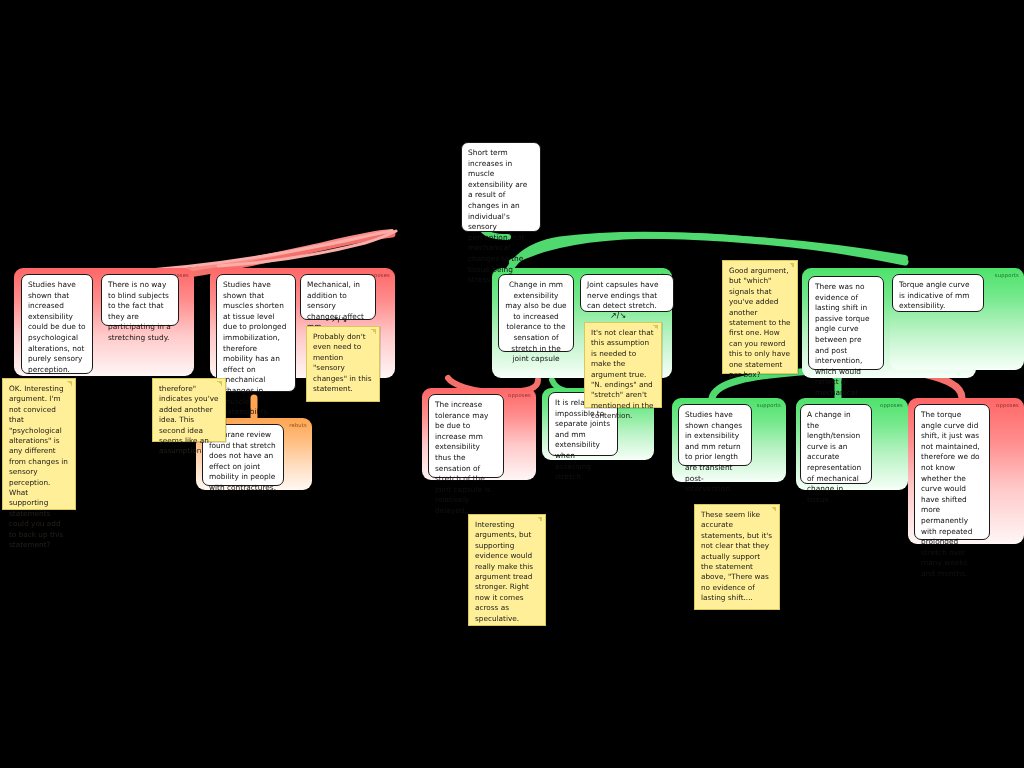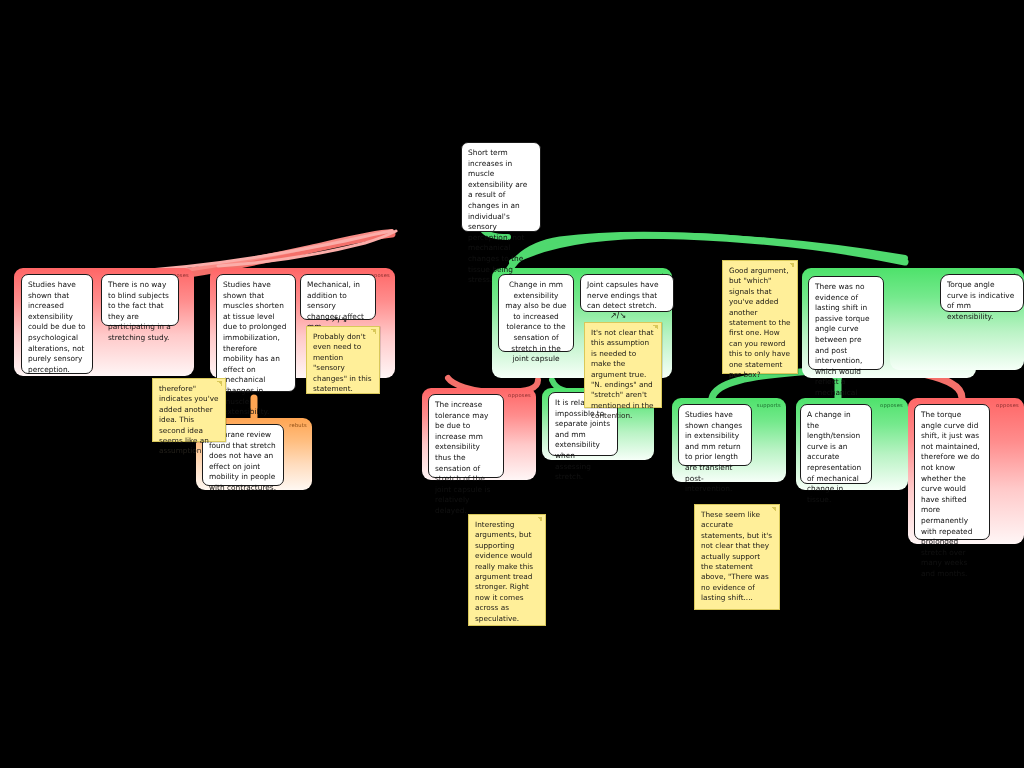--- a/index.html
+++ b/index.html
@@ -104,44 +104,48 @@
   <div class="node" style="left:548px;top:392px;width:70px;height:64px;">It is relatively impossible to separate joints and mm extensibility when assessing stretch.</div>
 
   <div class="group support" style="left:802px;top:268px;width:174px;height:110px;">
     <span class="grouplabel">supports</span>
   </div>
   <div class="node" style="left:808px;top:276px;width:76px;height:94px;">There was no evidence of lasting shift in passive torque angle curve between pre and post intervention, which would reflect a mechanical change.</div>
 
   <div class="group support" style="left:890px;top:268px;width:134px;height:102px;">
     <span class="grouplabel">supports</span>
   </div>
-  <div class="node" style="left:940px;top:274px;width:84px;height:38px;border-radius:9px;">Torque angle curve is indicative of mm extensibility.</div>
+  <div class="node" style="left:892px;top:274px;width:92px;height:38px;">Torque angle curve is indicative of mm extensibility.</div>
 
   <div class="group support" style="left:672px;top:398px;width:114px;height:84px;">
     <span class="grouplabel">supports</span>
   </div>
   <div class="node" style="left:678px;top:404px;width:74px;height:62px;">Studies have shown changes in extensibility and mm return to prior length are transient post-intervention.</div>
 
   <div class="group support" style="left:796px;top:398px;width:112px;height:92px;">
     <span class="grouplabel">opposes</span>
   </div>
   <div class="node" style="left:800px;top:404px;width:72px;height:80px;">A change in the length/tension curve is an accurate representation of mechanical change in tissue.</div>
 
   <div class="group oppose" style="left:908px;top:398px;width:116px;height:146px;">
     <span class="grouplabel">opposes</span>
   </div>
   <div class="node" style="left:914px;top:404px;width:76px;height:136px;">The torque angle curve did shift, it just was not maintained, therefore we do not know whether the curve would have shifted more permanently with repeated prolonged stretch over many weeks and months.</div>
 
+  <div class="note" style="left:2px;top:378px;width:74px;height:132px;">
+    <span class="foldmark"></span>
+    <span>OK. Interesting argument. I'm not conviced that "psychological alterations" is any different from changes in sensory perception. What supporting statements could you add to back up this statement?</span>
+  </div>
 
   <div class="note" style="left:152px;top:378px;width:74px;height:64px;">
     <span class="foldmark"></span>
     <span>therefore" indicates you've added another idea. This second idea seems like an assumption.</span>
   </div>
 
-  <div class="note" style="left:306px;top:326px;width:74px;height:68px;">
+  <div class="note" style="left:306px;top:326px;width:74px;height:76px;">
     <span class="foldmark"></span>
     <span>Probably don't even need to mention "sensory changes" in this statement.</span>
   </div>
   <span class="pin" style="left:331px;top:316px;">↗/↘</span>
 
   <div class="note" style="left:584px;top:322px;width:78px;height:86px;">
     <span class="foldmark"></span>
     <span>It's not clear that this assumption is needed to make the argument true. "N. endings" and "stretch" aren't mentioned in the contention.</span>
   </div>
   <span class="pin" style="left:610px;top:312px;">↗/↘</span>

